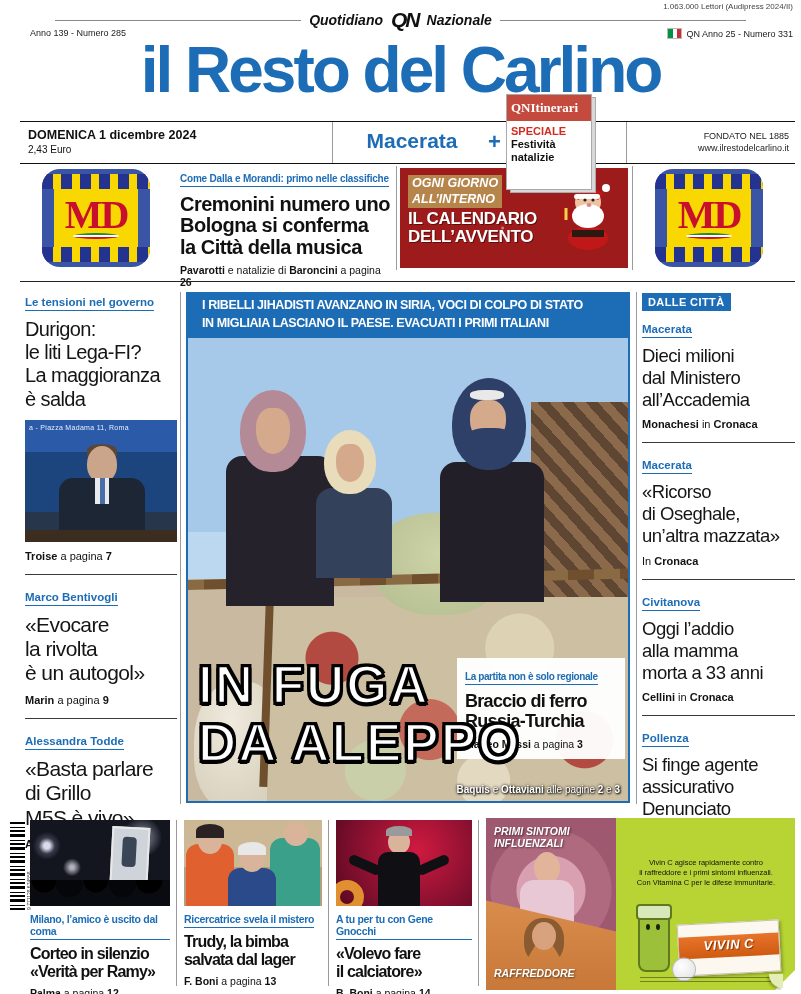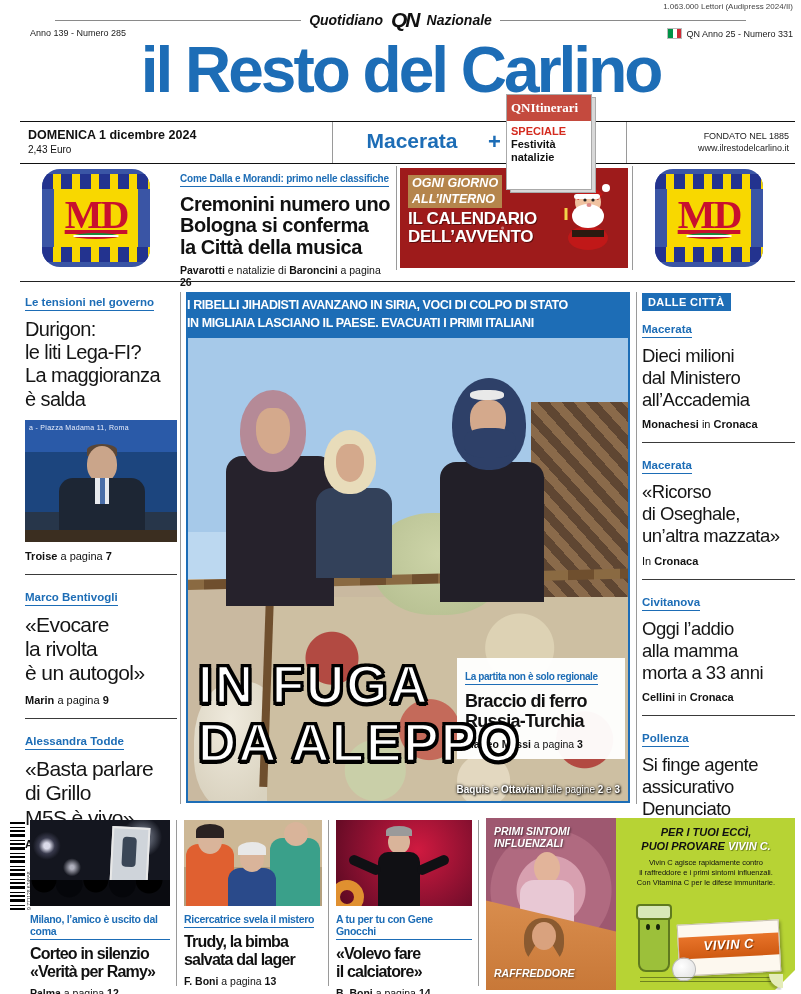--- a/index.html
+++ b/index.html
@@ -44,21 +44,21 @@
            font-size:21px;font-weight:bold;color:#1d6db6;}
   .edition-plus{position:absolute;left:468px;top:7px;font-size:22px;font-weight:bold;color:#1d6db6;}
   .founded{position:absolute;right:6px;top:8px;text-align:right;font-size:9px;line-height:1.35;color:#222;}
 
   
   .md{width:108px;height:98px;background:#3a55a5;border-radius:18px;overflow:hidden;}
   .md-in{position:absolute;left:12px;right:12px;top:5px;bottom:5px;background:#f8d800;}
   .md-dash{position:absolute;left:0;right:0;height:15px;
            background:repeating-linear-gradient(90deg,#23338f 0 11px,#f8d800 11px 19px);}
   .md-letters{position:absolute;left:0;right:0;top:22px;text-align:center;color:#c8102e;
-              font-family:"Liberation Serif",serif;font-weight:bold;font-size:40px;letter-spacing:-2px;text-decoration:underline;}
+              font-family:"Liberation Serif",serif;font-weight:bold;font-size:40px;letter-spacing:-2px;}
   .md-flag{position:absolute;left:50%;top:64px;width:46px;height:6px;margin-left:-23px;border-radius:50%;
            background:linear-gradient(180deg,#1a8a3a 0 2px,#fff 2px 4px,#c8102e 4px 6px);}
 
   
   .kick{display:inline-block;color:#1d6db6;font-weight:bold;border-bottom:1.5px solid #1d6db6;
         padding-bottom:2px;}
   .by{font-size:11px;color:#111;}
 
   
   .crem{left:180px;top:168px;width:212px;}
@@ -97,21 +97,21 @@
   .dur-head{position:absolute;left:62px;top:26px;width:30px;height:36px;border-radius:50% 50% 45% 45%;background:#caa58a;}
   .dur-hair{position:absolute;left:62px;top:24px;width:30px;height:12px;border-radius:50% 50% 0 0;background:#5a4636;}
   .dur-body{position:absolute;left:34px;top:58px;width:86px;height:52px;border-radius:14px 14px 0 0;background:#1d2634;}
   .dur-shirt{position:absolute;left:70px;top:58px;width:14px;height:26px;background:#e8eaee;}
   .dur-tie{position:absolute;left:75px;top:58px;width:5px;height:26px;background:#4a6ea8;}
   .dur-desk{position:absolute;left:0;bottom:0;width:100%;height:12px;background:#3b2e20;}
 
   
   .center{left:186px;top:292px;width:444px;}
   .banner{background:#1d6db6;color:#fff;font-weight:bold;font-size:12.5px;line-height:1.42;
-          letter-spacing:-0.4px;padding:5px 1px;}
+          letter-spacing:-0.4px;padding:5px 16px;}
   .photo{position:relative;height:463px;border:2px solid #1d6db6;border-top:none;overflow:hidden;
          background:linear-gradient(180deg,#a6c9e9 0 42%,#bcd8f0 42% 52%,#c9b9a0 52%);}
   .sack{position:absolute;left:6px;bottom:-10px;width:92px;height:130px;border-radius:46% 46% 40% 40%;
         background:radial-gradient(ellipse at 40% 30%, #efeadd, #d9d2bf 70%);}
   .rail{position:absolute;left:-10px;top:51%;width:110%;height:10px;transform:rotate(-1.5deg);
         background:repeating-linear-gradient(90deg,#8a6a42 0 26px,#6f4f2e 26px 52px);}
   .post{position:absolute;left:17%;top:51%;width:8px;height:46%;background:#6f4f2e;transform:rotate(2deg);}
   .blankets{position:absolute;right:0;bottom:0;width:82%;height:44%;background-color:#cdbfa2;
      background-image:radial-gradient(circle at 18% 30%, #b24a42 0 26px, transparent 27px),
                       radial-gradient(circle at 45% 65%, #c46a5a 0 30px, transparent 31px),
@@ -497,24 +497,20 @@
       <div class="v-woman-head"></div>
       <div class="v-woman-body"></div>
       <div class="v-orange"></div>
       <div class="v-rocker-hair"></div>
       <div class="v-rocker-head"></div>
       <div class="v-lab pl" style="left:8px;top:8px;">PRIMI SINTOMI
 INFLUENZALI</div>
       <div class="v-lab" style="left:8px;bottom:10px;">RAFFREDDORE</div>
     </div>
     <div class="v-right">
-      <div class="v-head">
-        <div>PER I TUOI ECCÌ,</div>
-        <div><span>PUOI PROVARE </span><span class="v-brand">VIVIN C.</span></div>
-      </div>
       <div class="v-body pl">Vivin C agisce rapidamente contro
 il raffreddore e i primi sintomi influenzali.
 Con Vitamina C per le difese immunitarie.</div>
       <div class="v-tube">
         <div class="v-tube-lid"></div>
         <div class="v-eye" style="left:6px;"></div>
         <div class="v-eye" style="left:16px;"></div>
       </div>
       <div class="v-box">
         <div class="v-box-band"></div>

